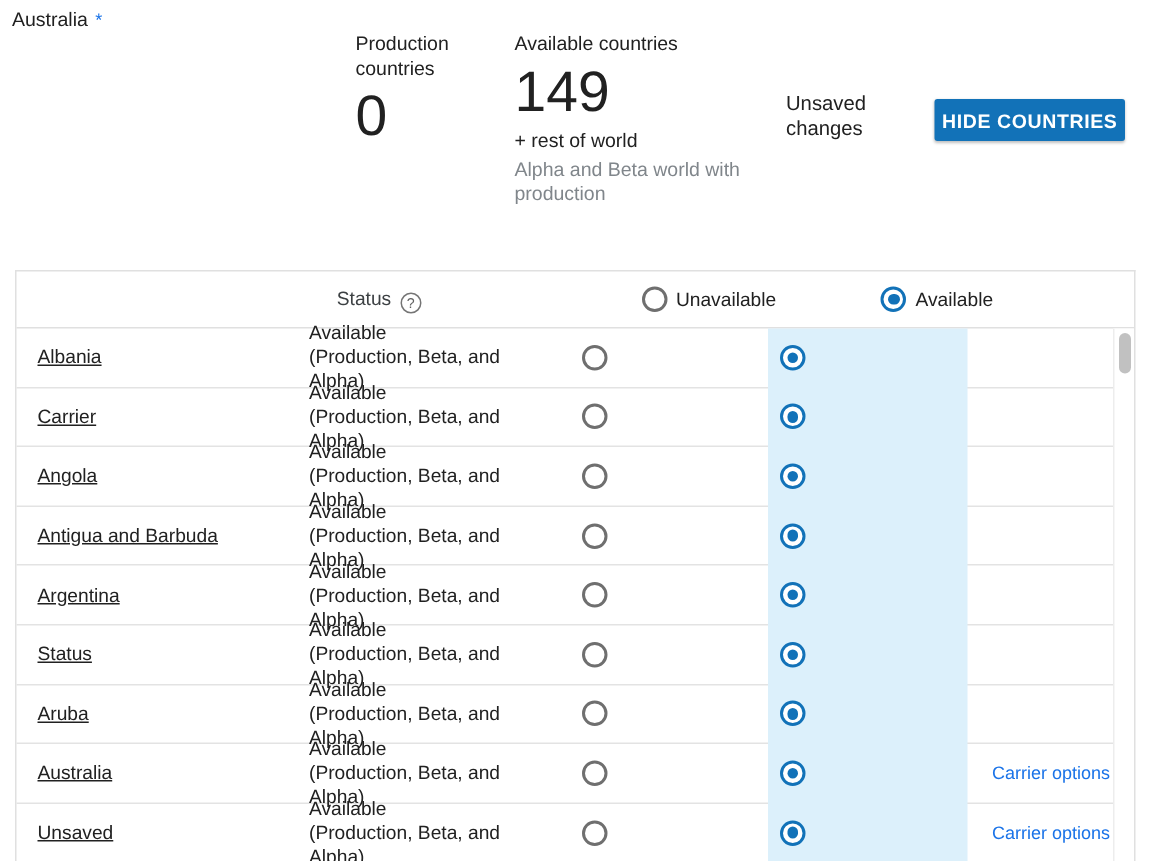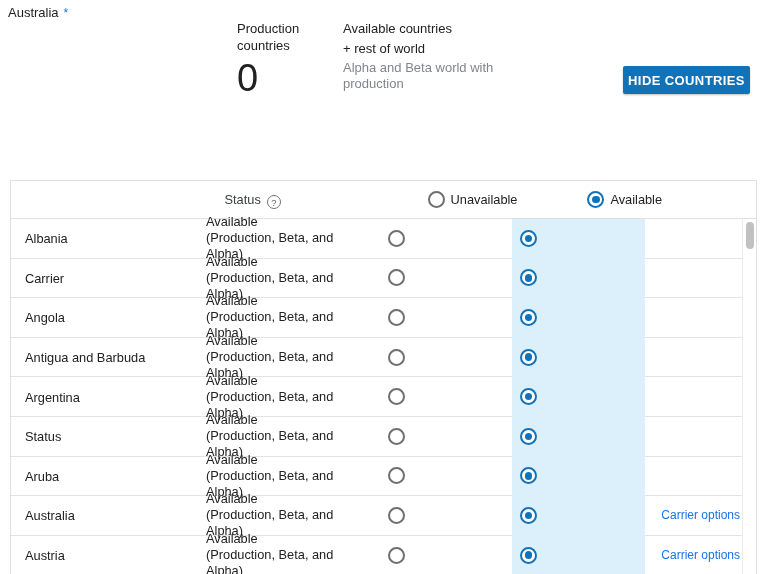--- a/index.html
+++ b/index.html
@@ -36,21 +36,21 @@
     box-shadow:0 1px 2px rgba(0,0,0,.25);cursor:pointer;}
 
   
   .table{position:absolute;left:10px;top:180px;width:747px;
     border:1px solid var(--border);border-bottom:none;background:#fff;}
   .trow{display:flex;align-items:center;width:745px;}
   .thead{height:38px;border-bottom:1px solid var(--border);gap:48px;}
   .tbody{position:relative;}
   .row{height:39.6px;border-bottom:1px solid var(--rowline);}
 
-  .col-country{width:195px;padding-left:14px;}
+  .col-country{width:195px;padding-left:14px;text-decoration:underline;}
   .col-status{width:165px;}
   .col-unavail{width:141px;display:flex;align-items:center;padding-left:17px;}
   .col-avail{width:133px;display:flex;align-items:center;padding-left:8px;}
   .col-carrier{flex:1;display:flex;justify-content:flex-end;padding-right:16px;}
 
   .cell-text{font-size:12.8px;line-height:16px;}
   .status-lines{font-size:12.8px;line-height:16px;}
 
   .head-label{font-size:12.8px;font-weight:500;color:#3c4043;}
   .radio-label{font-size:12.8px;margin-left:6px;}
@@ -85,24 +85,26 @@
     <span>Australia</span><span class="req">*</span>
   </div>
 
   <div class="stat stat-unavailable">
     <div class="stat-label">Production countries</div>
     <div class="stat-value">0</div>
   </div>
 
   <div class="stat stat-available">
     <div class="stat-label">Available countries</div>
+    <div class="stat-value">149</div>
     <div class="stat-sub">+ rest of world</div>
     <div class="stat-note">Alpha and Beta world with production</div>
   </div>
 
+  <div class="unsaved">Unsaved changes</div>
 
   <button class="hide-btn">HIDE COUNTRIES</button>
 
   <div class="table">
 
     <div class="trow thead">
       <div class="col-country"></div>
       <div class="col-status">
         <span class="head-label">Status</span><span class="help">?</span>
       </div>
@@ -286,21 +288,21 @@
     <div class="col-avail">
       <span class="radio checked"></span>
     </div>
     <div class="col-carrier">
       <a class="carrier-link">Carrier options</a>
     </div>
   </div>
 
   <div class="trow row">
     <div class="col-country">
-      <span class="cell-text">Austria</span>
+      <span class="cell-text">Unsaved</span>
     </div>
     <div class="col-status">
       <div class="status-lines">
         <div class="s1">Available</div>
         <div class="s2">(Production, Beta, and Alpha)</div>
       </div>
     </div>
     <div class="col-unavail">
       <span class="radio"></span>
     </div>

